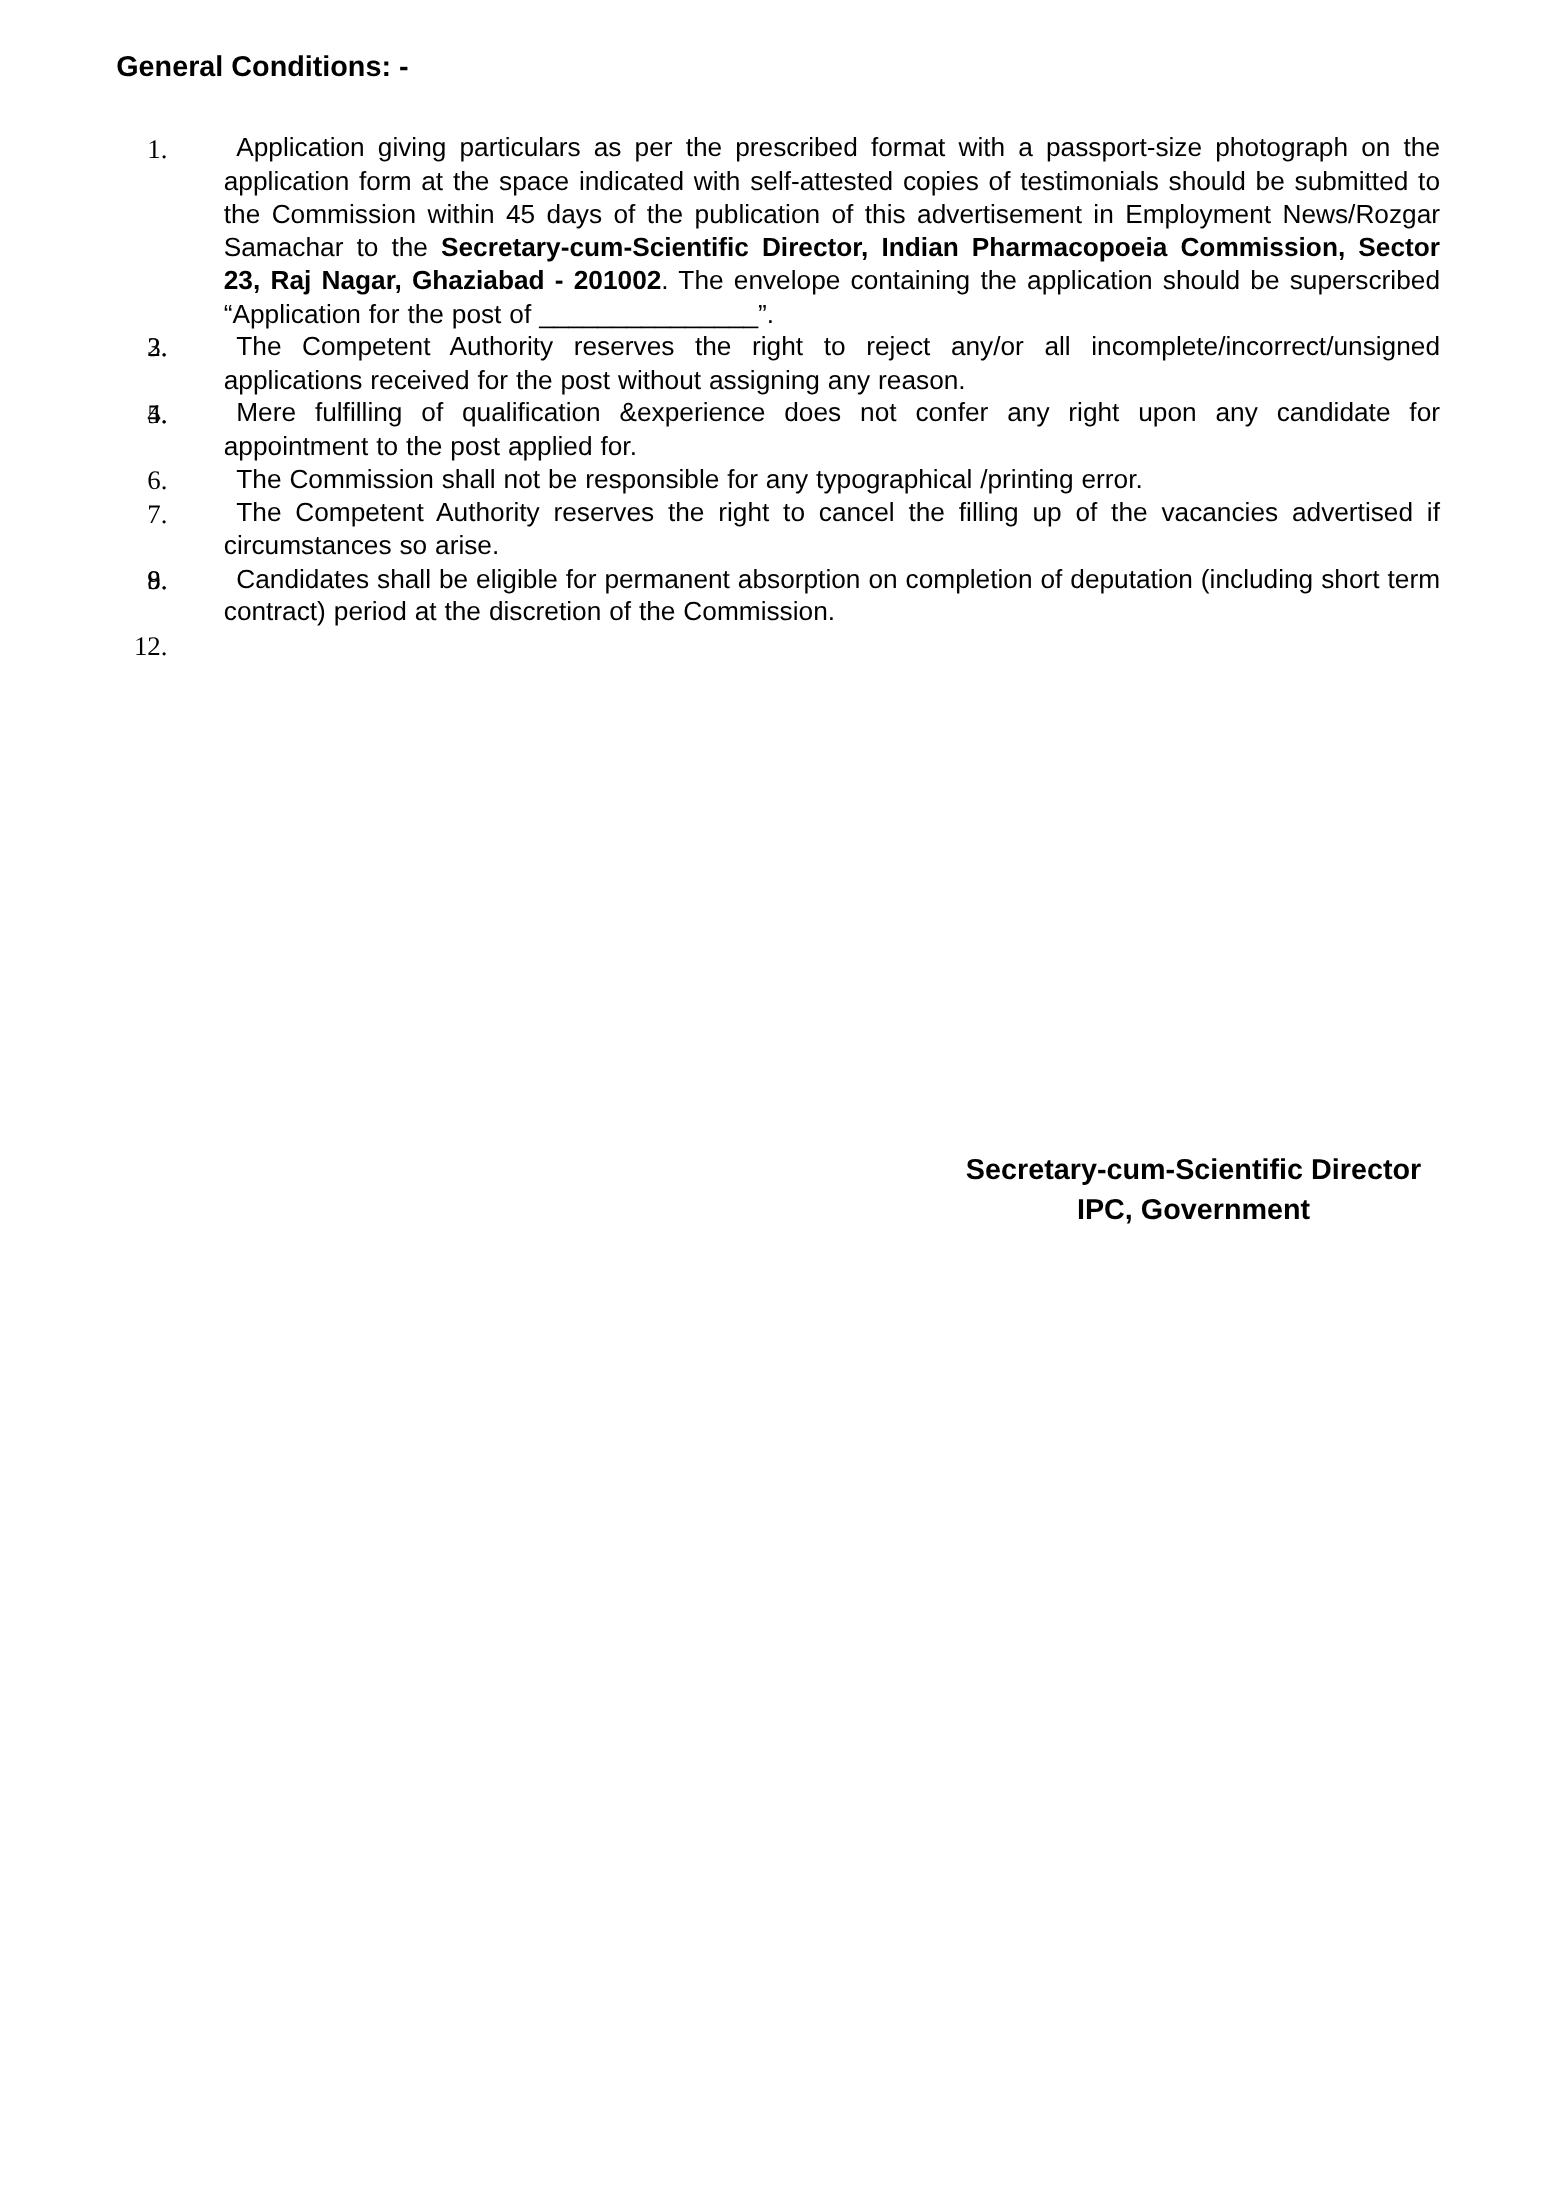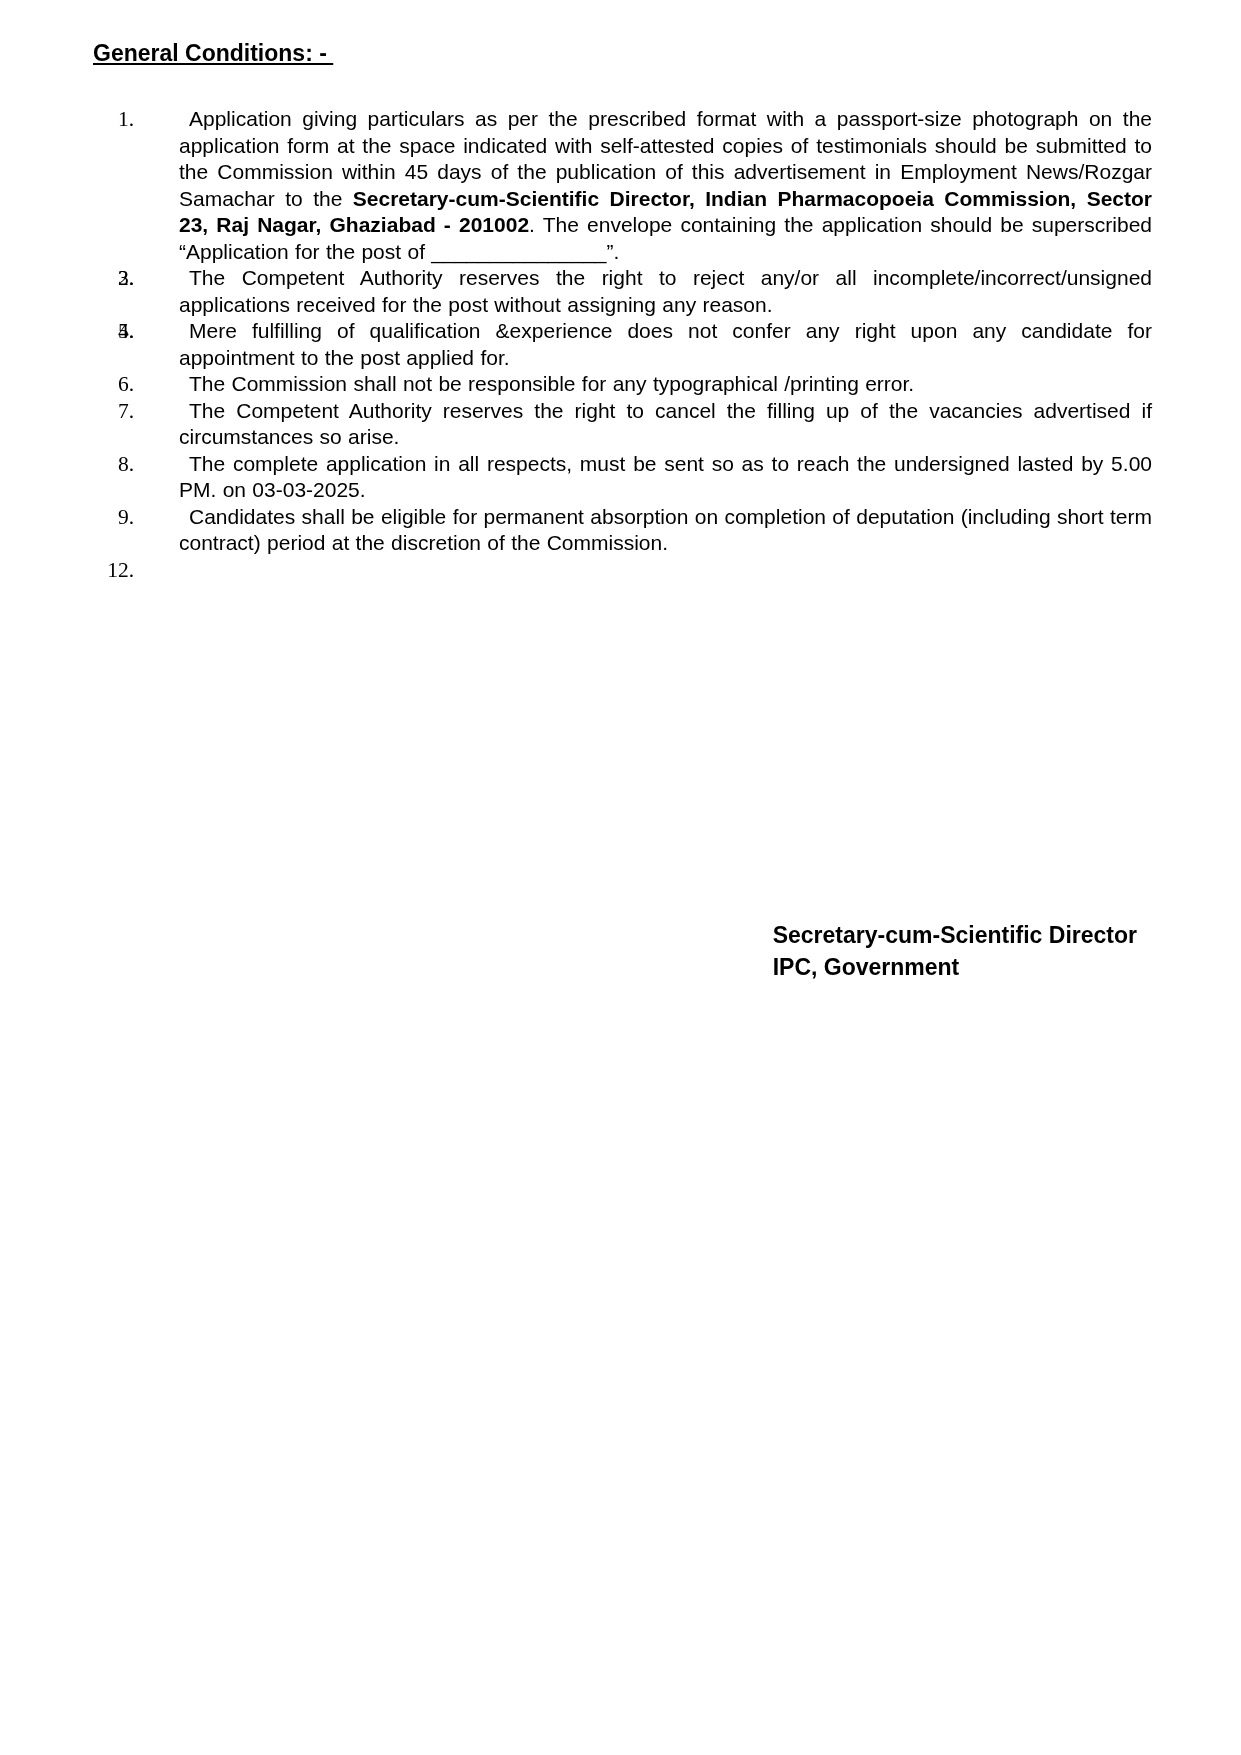--- a/index.html
+++ b/index.html
@@ -15,21 +15,20 @@
     box-sizing: border-box;
   }
   .heading {
     position: absolute;
     top: 40px;
     left: 93px;
     margin: 0;
     font-size: 23px;
     line-height: 27px;
     font-weight: bold;
-    text-decoration: underline;
     white-space: pre;
   }
   .conditions {
     position: absolute;
     top: 106px;
     left: 0;
     width: 1152px;
     margin: 0;
     padding: 0;
     list-style: none;
@@ -57,21 +56,21 @@
     word-spacing: 0.5px;
     margin-left: 39px;
   }
   .b { font-weight: bold; }
   .strike { text-decoration: line-through; }
   sup.sp { font-size: 13px; line-height: 0; }
   .signature {
     position: absolute;
     top: 919px;
     right: 104px;
-    text-align: left;
+    text-align: center;
     font-weight: bold;
     font-size: 23px;
     line-height: 32px;
   }
 </style>
 </head>
 <body>
 
 <div class="page">
 
@@ -99,21 +98,20 @@
       <li class="condition">
         <span class="num">6.</span>
         <div class="ctext"><span>The Commission shall not be responsible for any typographical /printing error.</span></div>
       </li>
       <li class="condition">
         <span class="num">7.</span>
         <div class="ctext"><span>The Competent Authority reserves the right to cancel the filling up of the vacancies advertised if circumstances so arise.</span></div>
       </li>
       <li class="condition">
         <span class="num">8.</span>
-        <div class="ctext"><span>The complete application in all respects, must be sent so as to reach the undersigned lasted by 5.00 PM. on 03-03-2025.</span></div>
       </li>
       <li class="condition">
         <span class="num">9.</span>
         <div class="ctext"><span>Candidates shall be eligible for permanent absorption on completion of deputation (including short term contract) period at the discretion of the Commission.</span></div>
       </li>
       <li class="condition">
         <span class="num">12.</span>
       </li>
     </ol>
 

